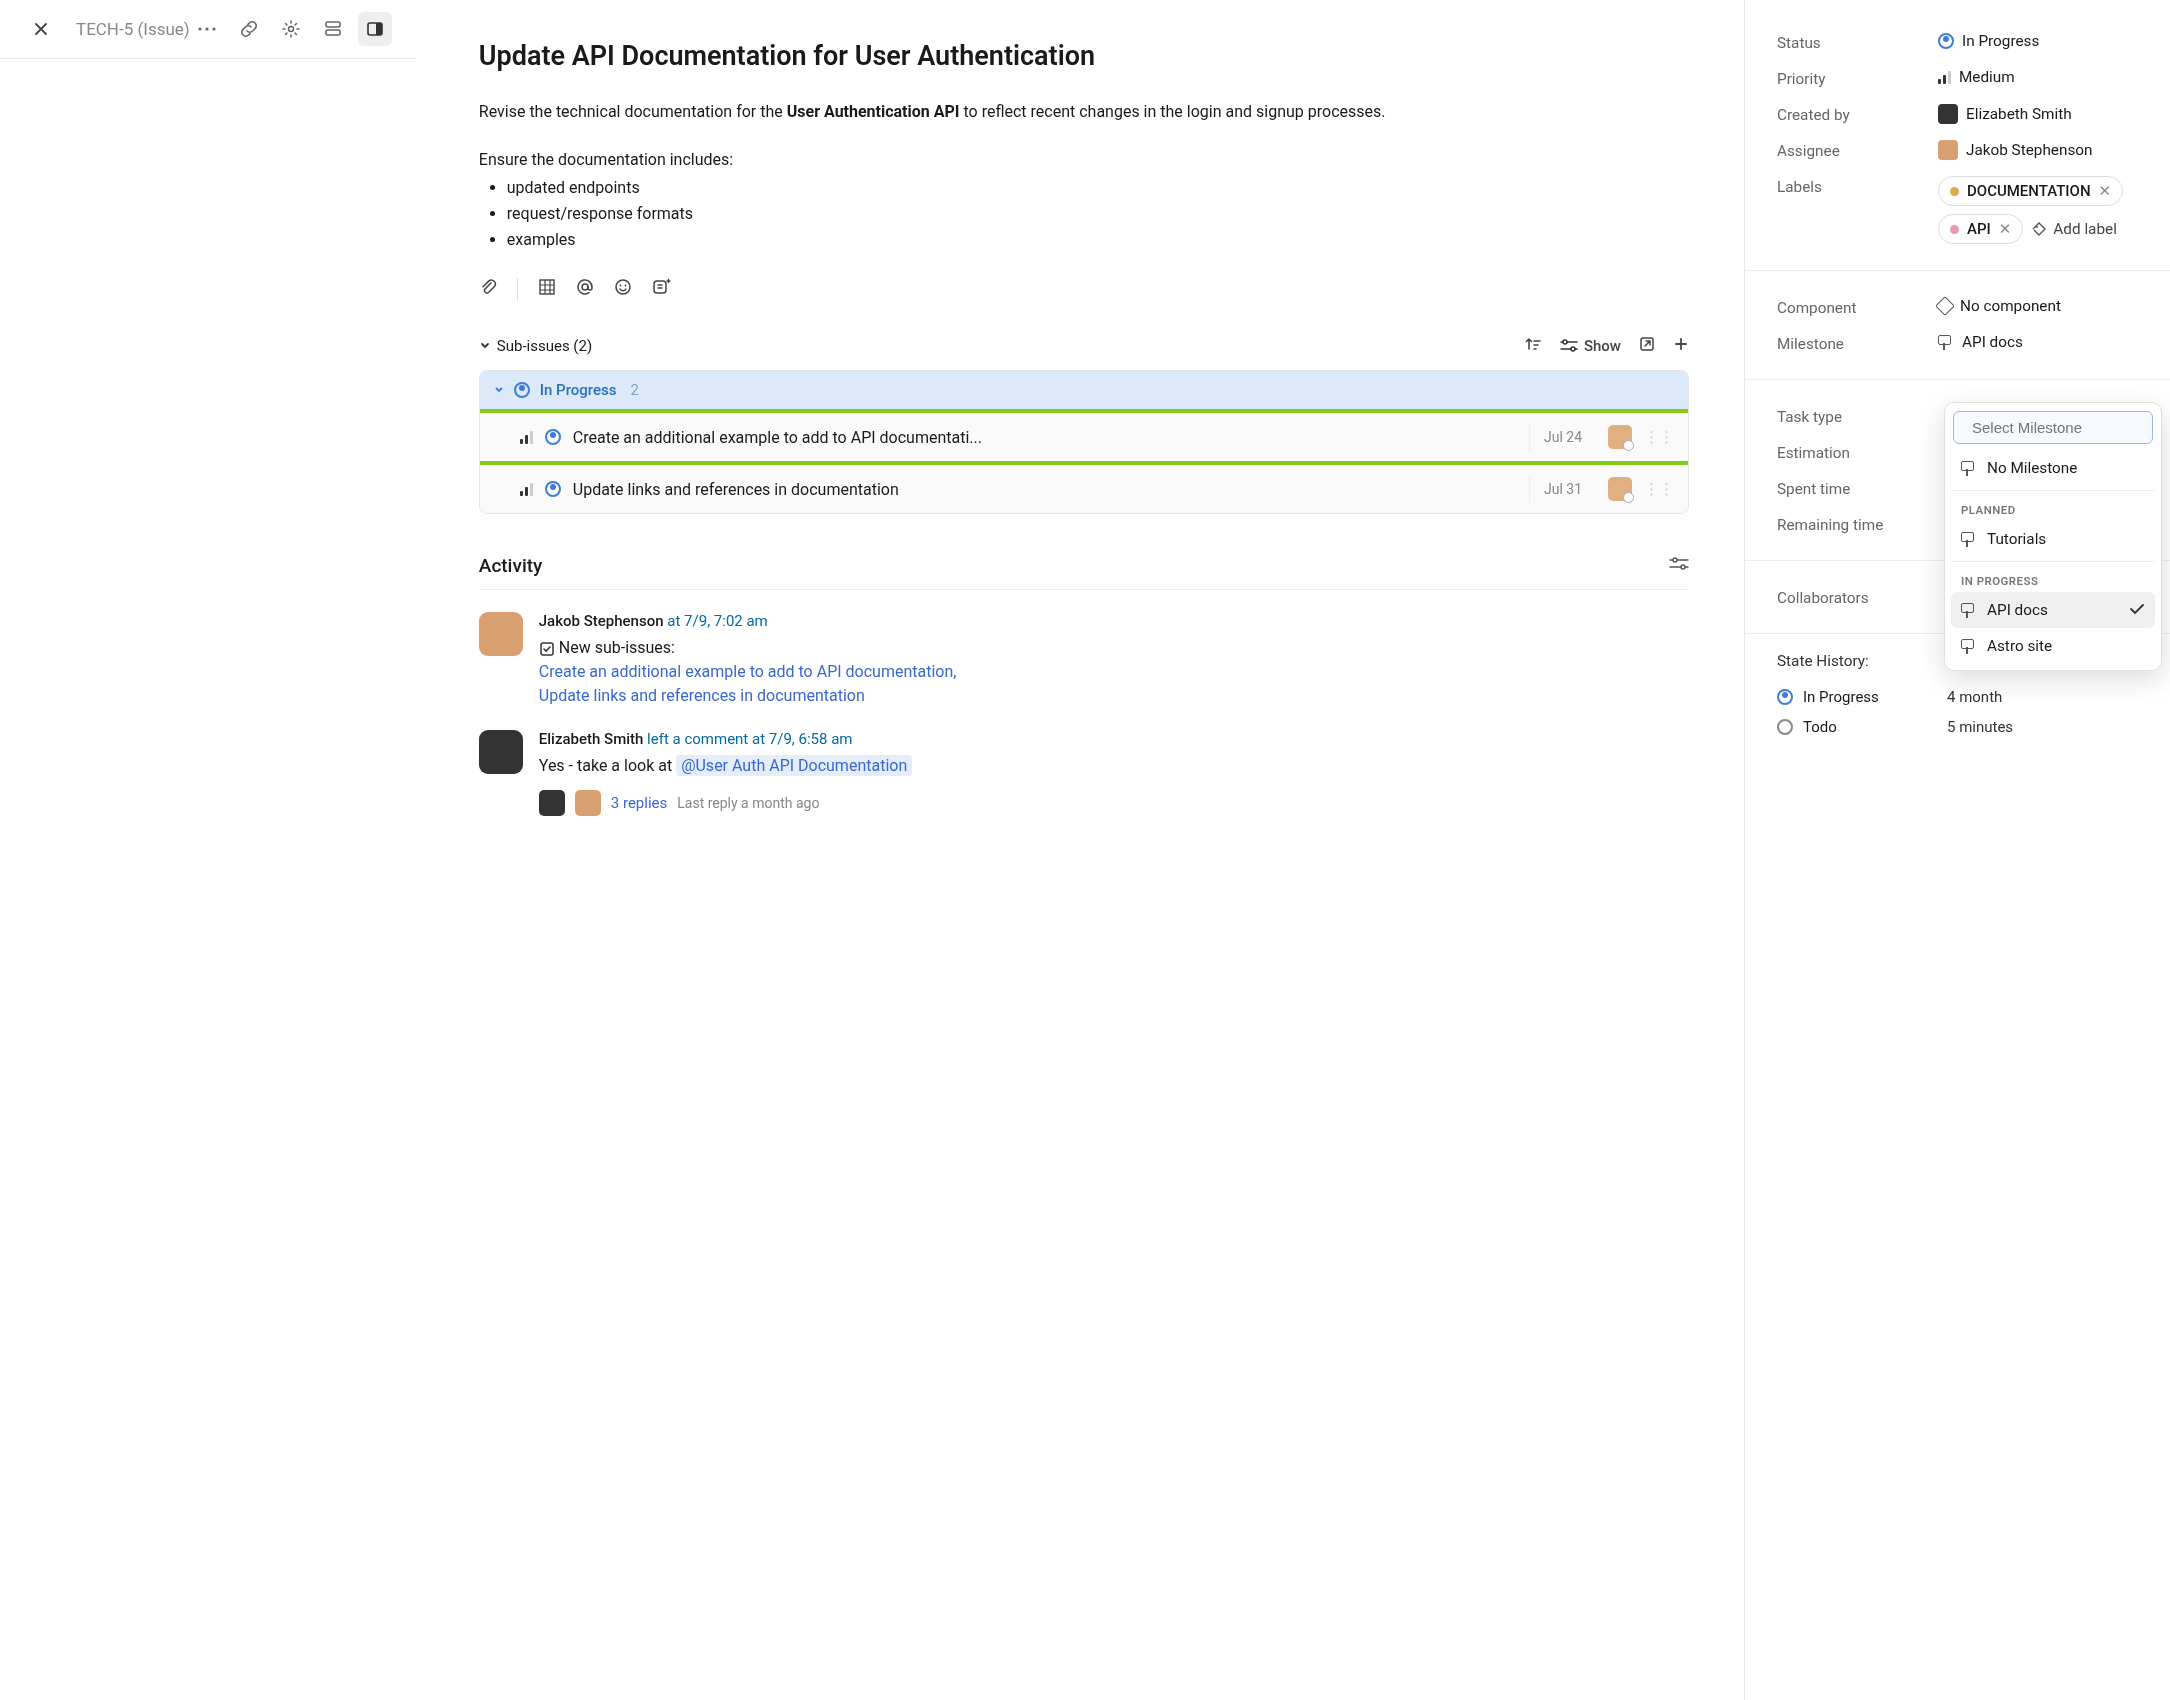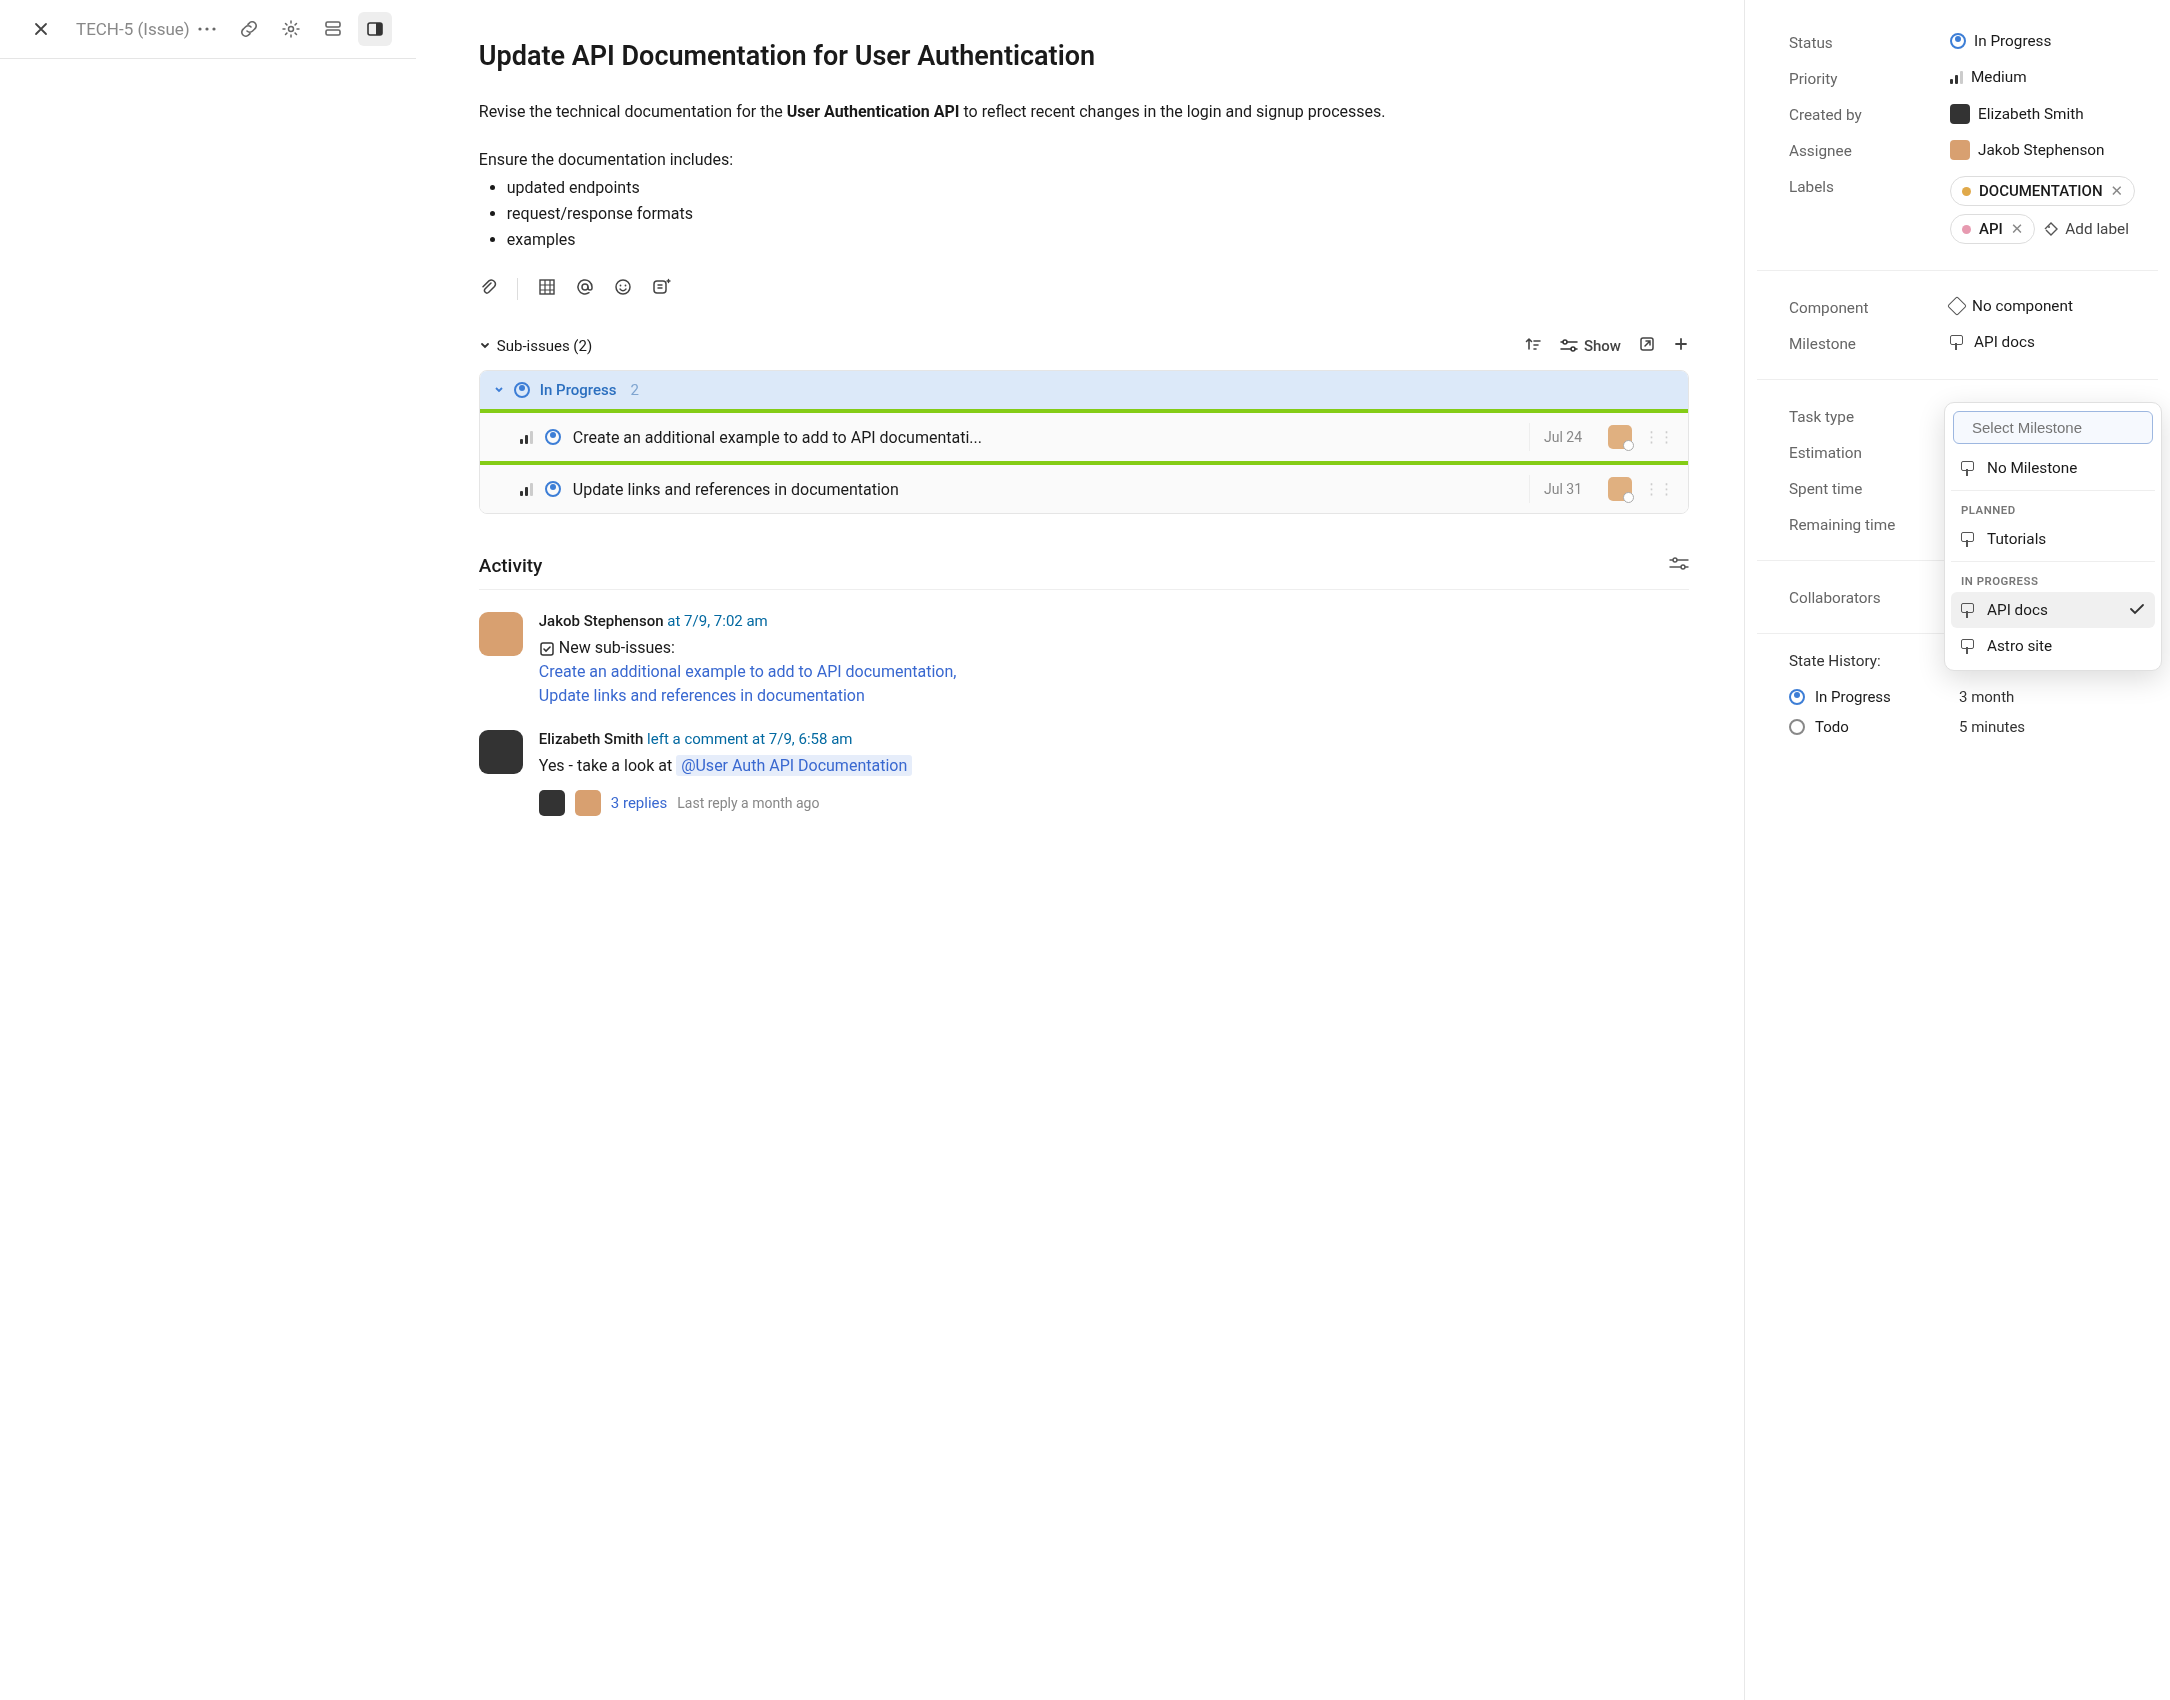--- a/index.html
+++ b/index.html
@@ -26,21 +26,21 @@
   .issue-id { font-size: 17px; color: #888; }
   .issue-tag { color: #888; }
 
   
   .body { display: flex; flex: 1; overflow: hidden; }
   .main {
     flex: 1; padding: 40px 55px 40px 63px; overflow-y: auto;
   }
   .sidebar {
     width: 426px; border-left: 1px solid #e8e8e8; overflow: visible;
-    padding: 24px 12px; position: relative;
+    padding: 24px 0; position: relative;
   }
 
   .title { font-size: 27px; font-weight: 600; margin-bottom: 28px; }
   .desc { font-size: 16px; line-height: 1.5; margin-bottom: 18px; }
   .desc ul { margin-left: 28px; margin-top: 4px; }
   .desc li { margin-bottom: 2px; }
   .desc b { font-weight: 700; }
 
   .editor-toolbar {
     display: flex; align-items: center; gap: 20px; padding: 8px 0;
@@ -537,21 +537,21 @@
         </div>
       </div>
 
       <div class="field-section state-history">
         <h4>State History:</h4>
         <div class="state-row">
           <div class="state-name">
             <span class="status-circle"></span>
             <span>In Progress</span>
           </div>
-          <span class="duration">3 month</span>
+          <span class="duration">4 month</span>
         </div>
         <div class="state-row">
           <div class="state-name">
             <span class="status-empty"></span>
             <span>Todo</span>
           </div>
           <span class="duration">5 minutes</span>
         </div>
       </div>
 

